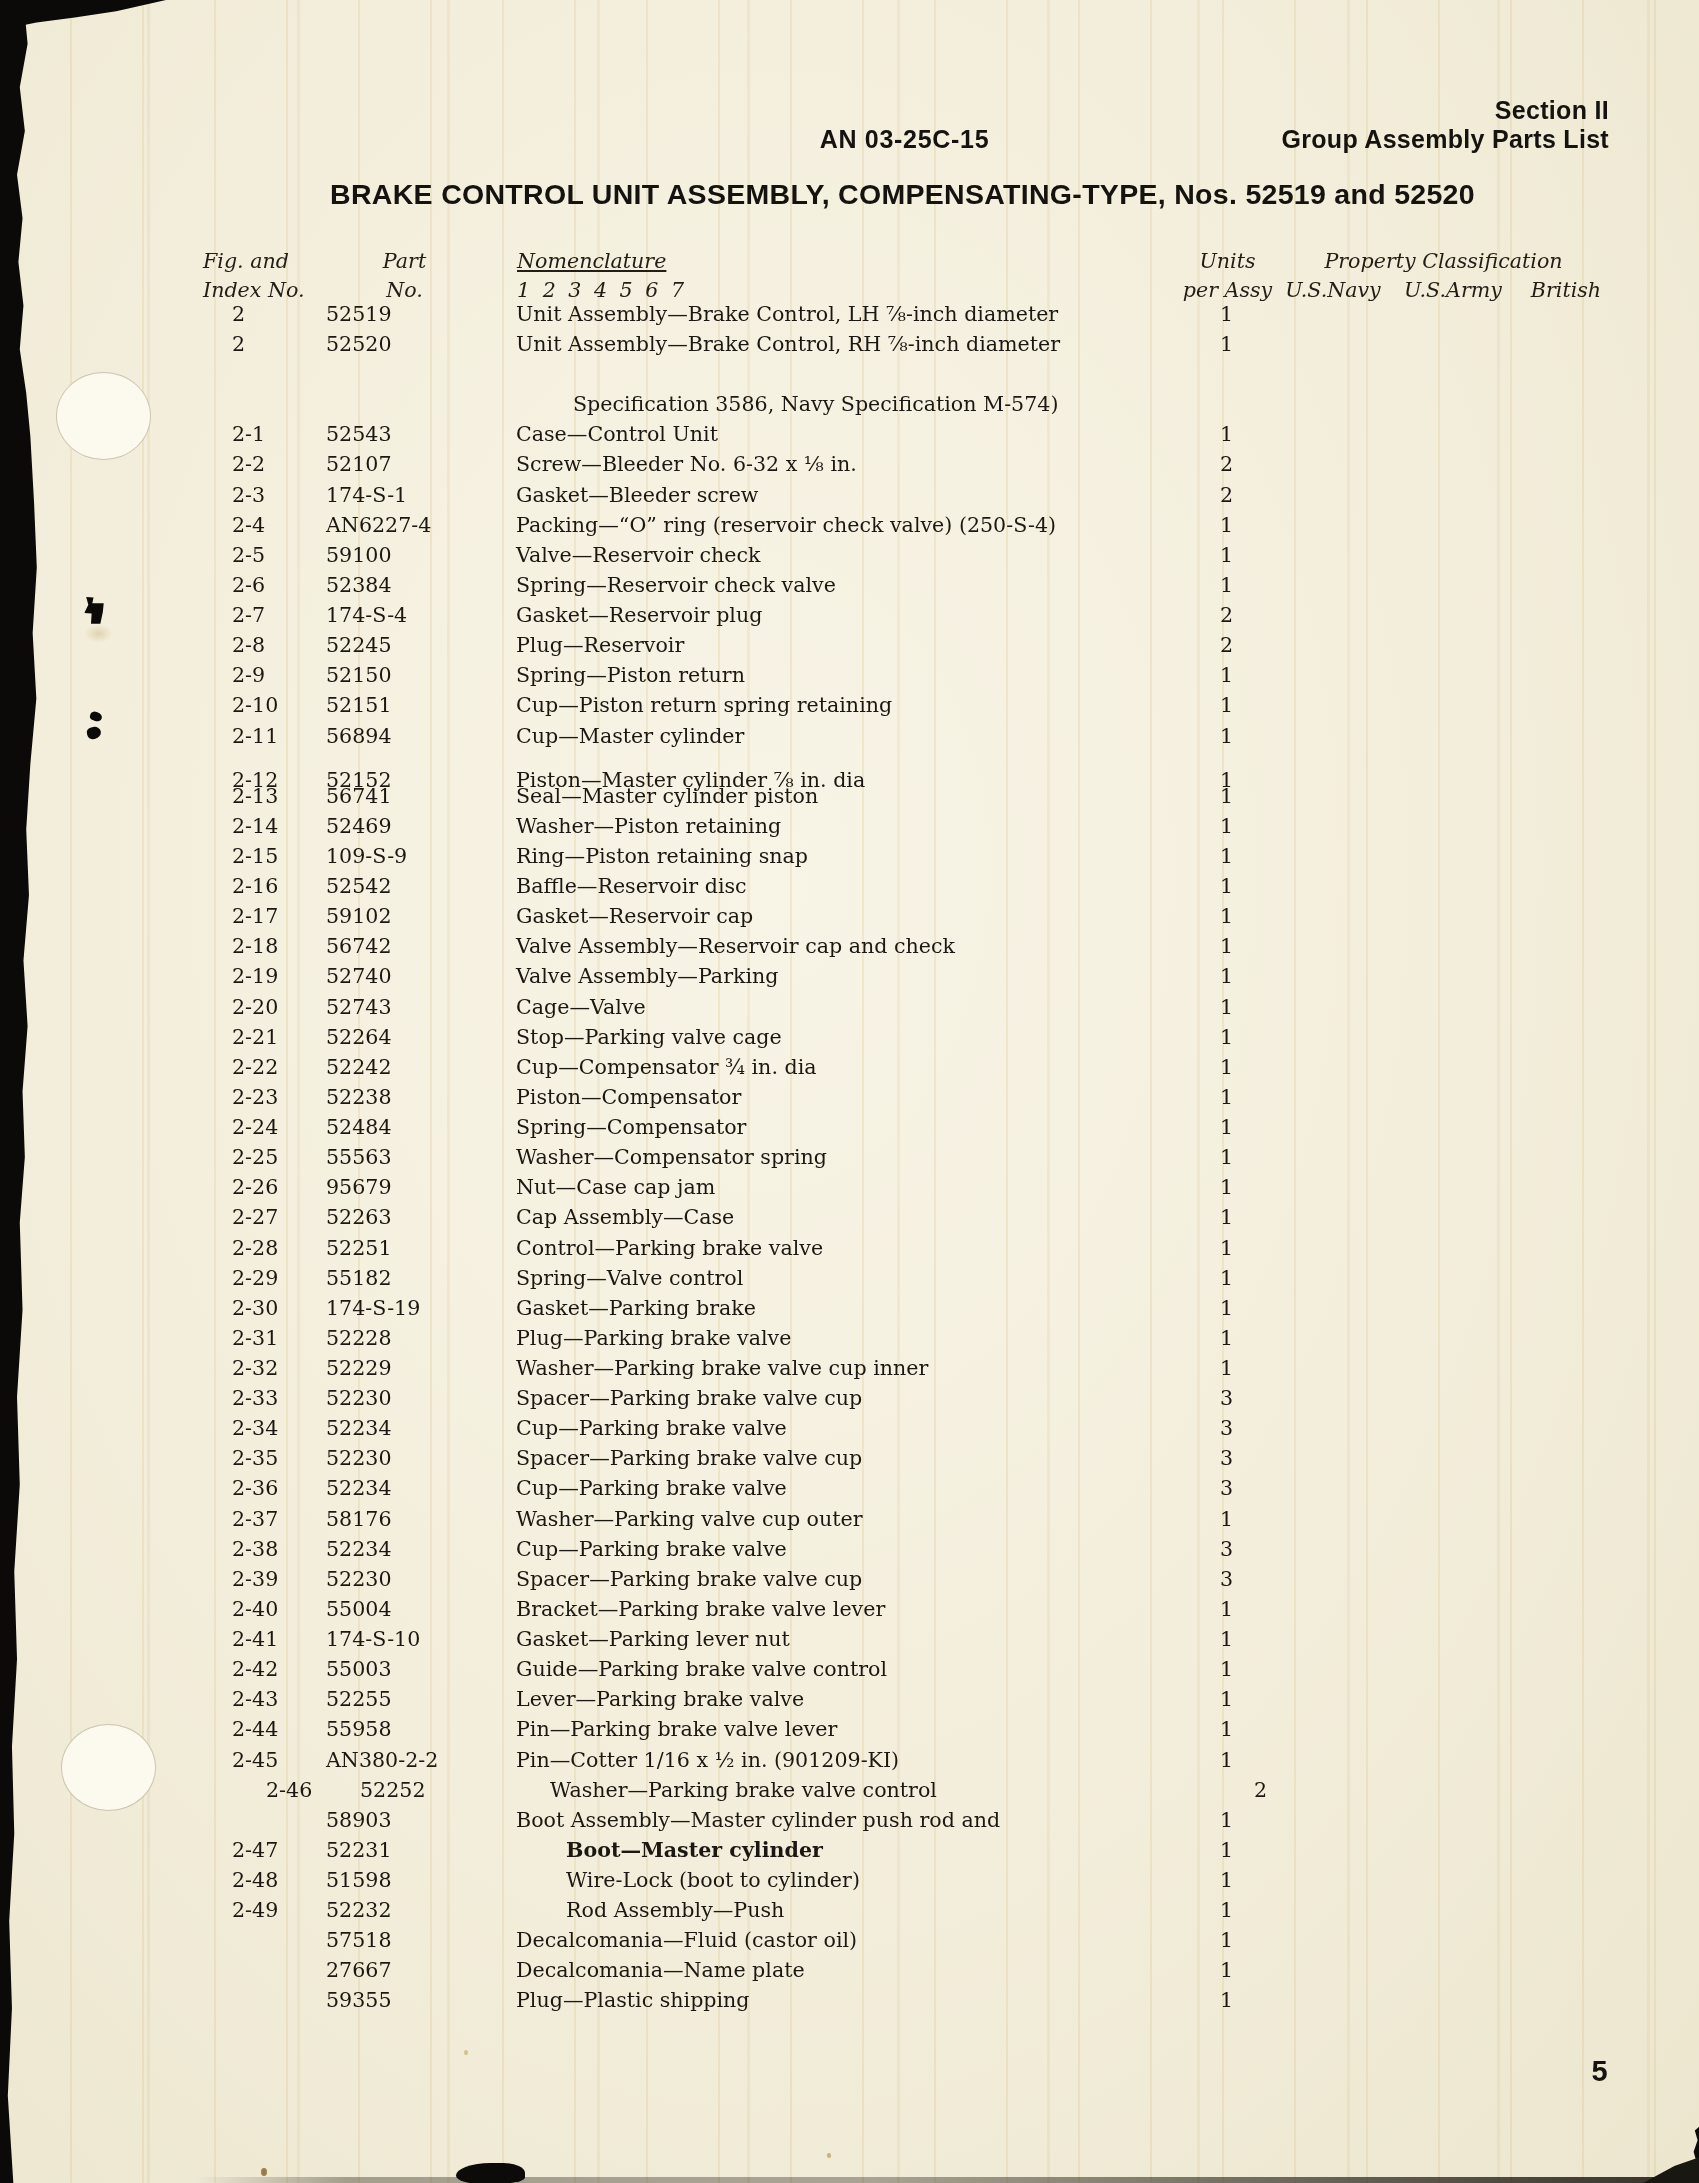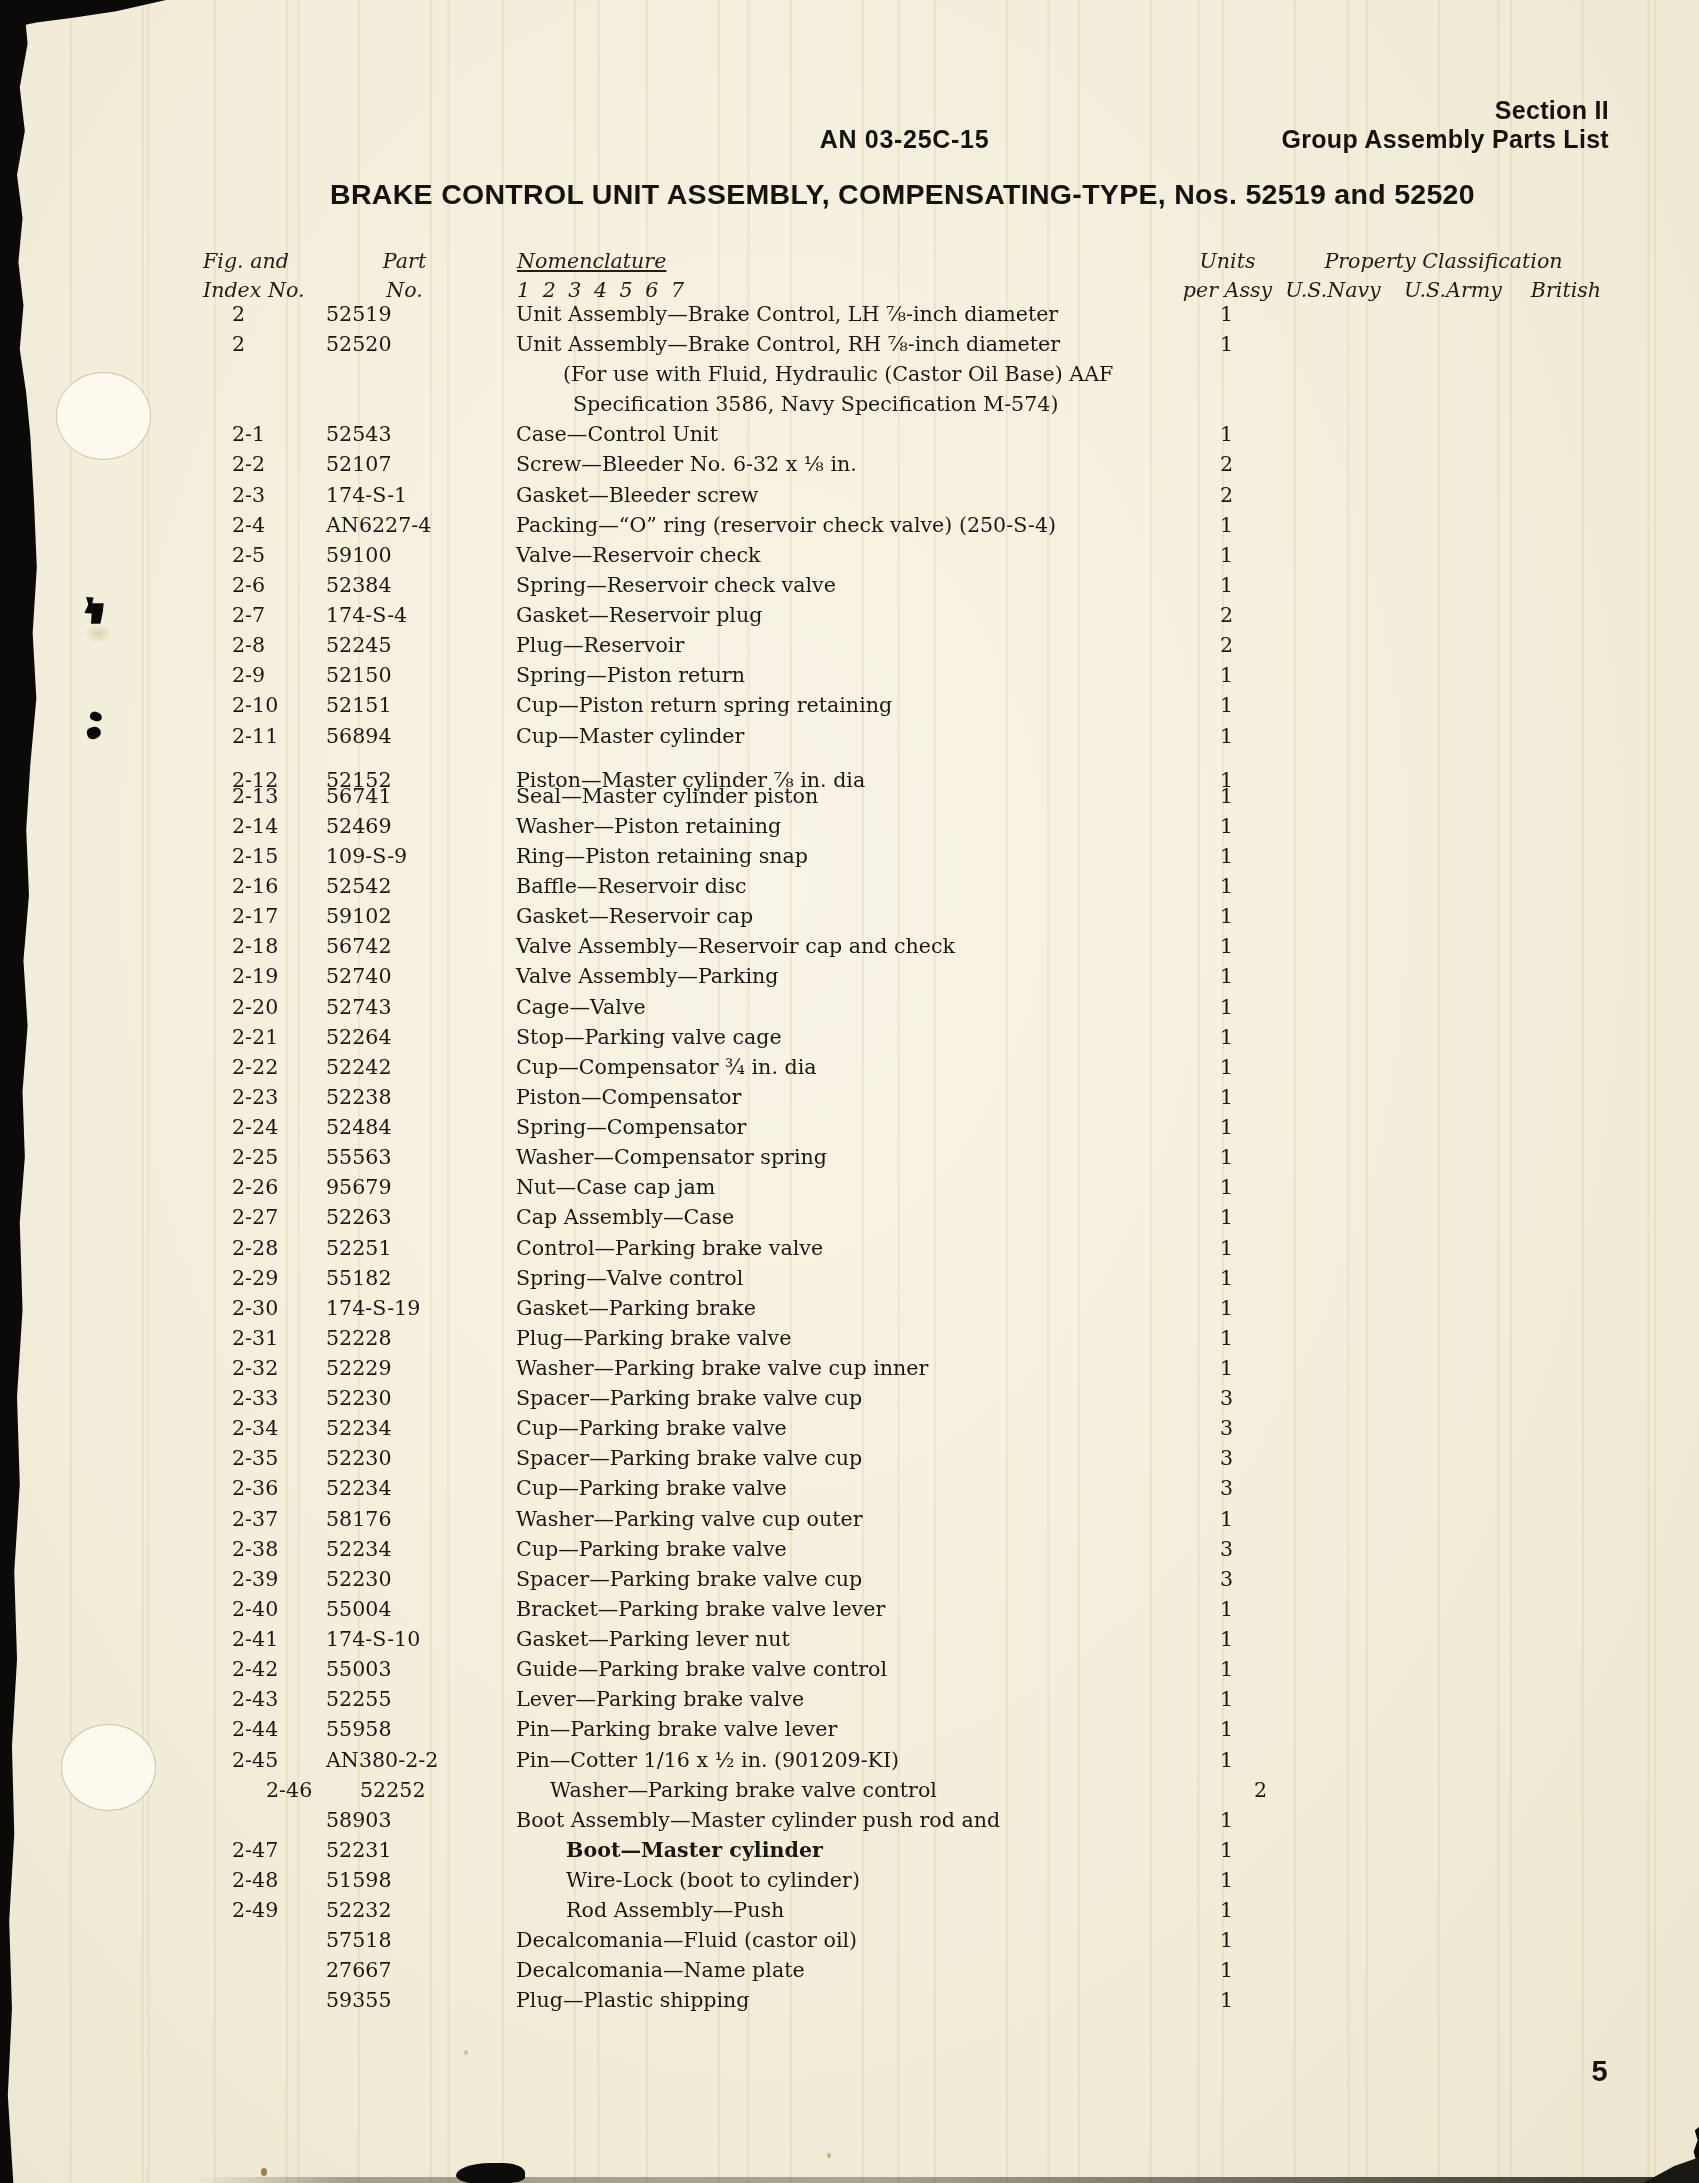--- a/index.html
+++ b/index.html
@@ -115,26 +115,20 @@
         <span class="c-part">52519</span>
         <span class="c-nom">Unit Assembly—Brake Control, LH ⅞-inch diameter</span>
         <span class="c-units">1</span>
       </div>
       <div class="row" style="top: 332px;">
         <span class="c-fig">2</span>
         <span class="c-part">52520</span>
         <span class="c-nom">Unit Assembly—Brake Control, RH ⅞-inch diameter</span>
         <span class="c-units">1</span>
       </div>
-      <div class="row" style="top: 362px;">
-        <span class="c-fig"></span>
-        <span class="c-part"></span>
-        <span class="c-nom" style="padding-left: 47px;">(For use with Fluid, Hydraulic (Castor Oil Base) AAF</span>
-        <span class="c-units"></span>
-      </div>
       <div class="row" style="top: 392px;">
         <span class="c-fig"></span>
         <span class="c-part"></span>
         <span class="c-nom" style="padding-left: 57px;">Specification 3586, Navy Specification M-574)</span>
         <span class="c-units"></span>
       </div>
       <div class="row" style="top: 422px;">
         <span class="c-fig">2-1</span>
         <span class="c-part">52543</span>
         <span class="c-nom">Case—Control Unit</span>

